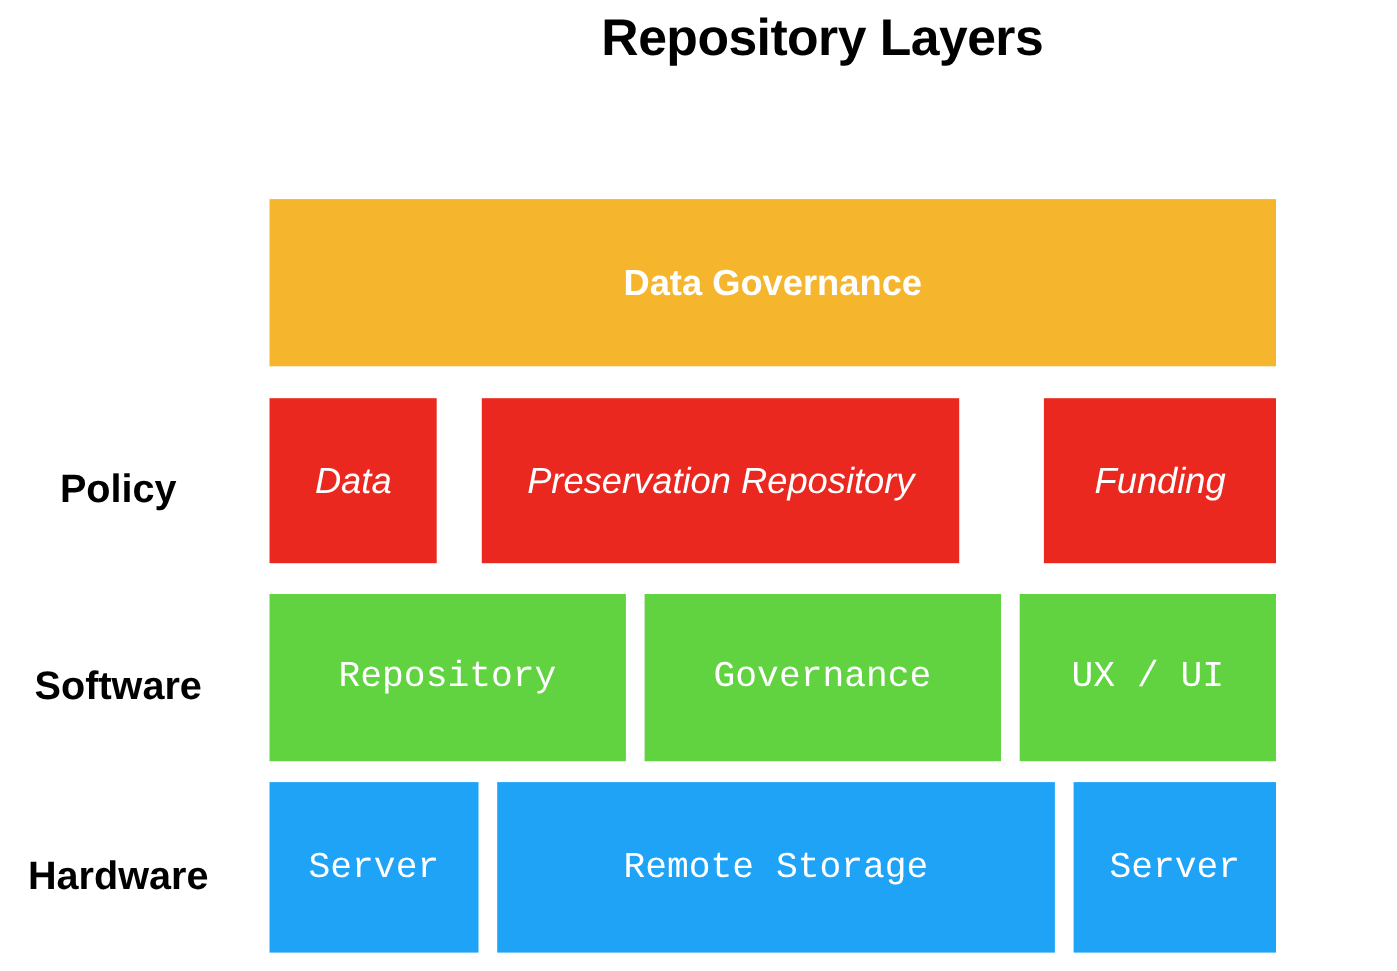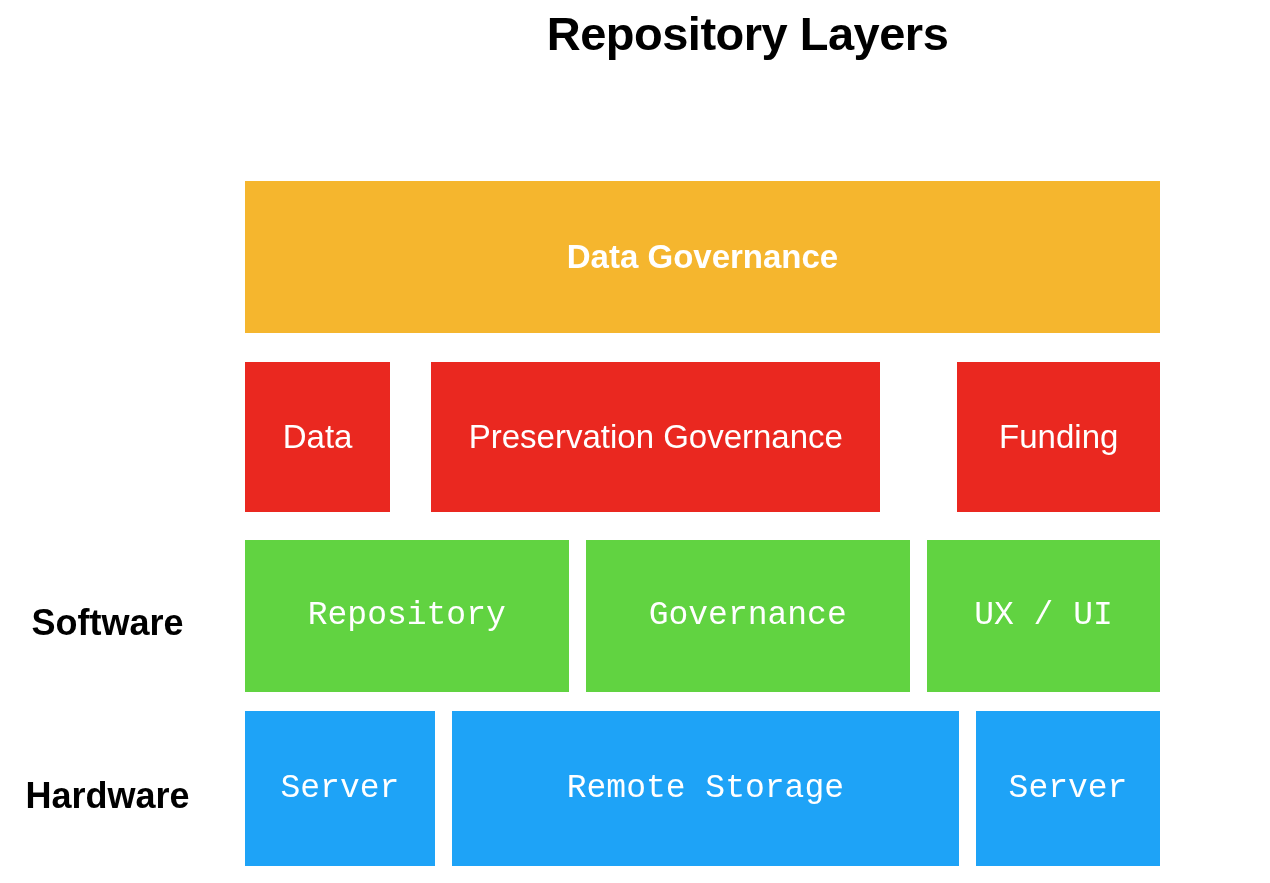--- a/index.html
+++ b/index.html
@@ -54,21 +54,21 @@
     box-sizing: border-box;
   }
   .boxes {
     position: absolute;
     left: 245px;
     right: 20px;
     top: 0;
     bottom: 0;
     display: flex;
   }
-  .gap25 { gap: 41px; }
+  .gap25 { gap: 41px; font-style: italic; }
   .gap17 { gap: 17px; font-family: Liberation Mono, monospace; }
   .box {
     display: flex;
     align-items: center;
     justify-content: center;
     text-align: center;
     color: #ffffff;
     font-size: 33px;
     font-weight: 400;
     line-height: 1.25;
@@ -85,23 +85,24 @@
 
   <div class="title">Repository Layers</div>
 
   <div class="row row-governance">
     <div class="boxes">
       <div class="box bold" style="flex-grow: 1; background: rgb(245, 182, 46);">Data Governance</div>
     </div>
   </div>
 
   <div class="row row-policy">
+    <div class="row-label">Policy</div>
     <div class="boxes gap25">
       <div class="box" style="flex-grow: 304; background: rgb(234, 40, 32);">Data</div>
-      <div class="box" style="flex-grow: 301; background: rgb(234, 40, 32);">Preservation Governance</div>
+      <div class="box" style="flex-grow: 301; background: rgb(234, 40, 32);">Preservation Repository</div>
       <div class="box" style="flex-grow: 350; background: rgb(234, 40, 32); margin-left: 36px;">Funding</div>
     </div>
   </div>
 
   <div class="row row-software">
     <div class="row-label">Software</div>
     <div class="boxes gap17">
       <div class="box" style="flex-grow: 360; background: rgb(97, 211, 65);">Repository</div>
       <div class="box" style="flex-grow: 363; background: rgb(97, 211, 65);">Governance</div>
       <div class="box" style="flex-grow: 250; background: rgb(97, 211, 65);">UX / UI</div>

